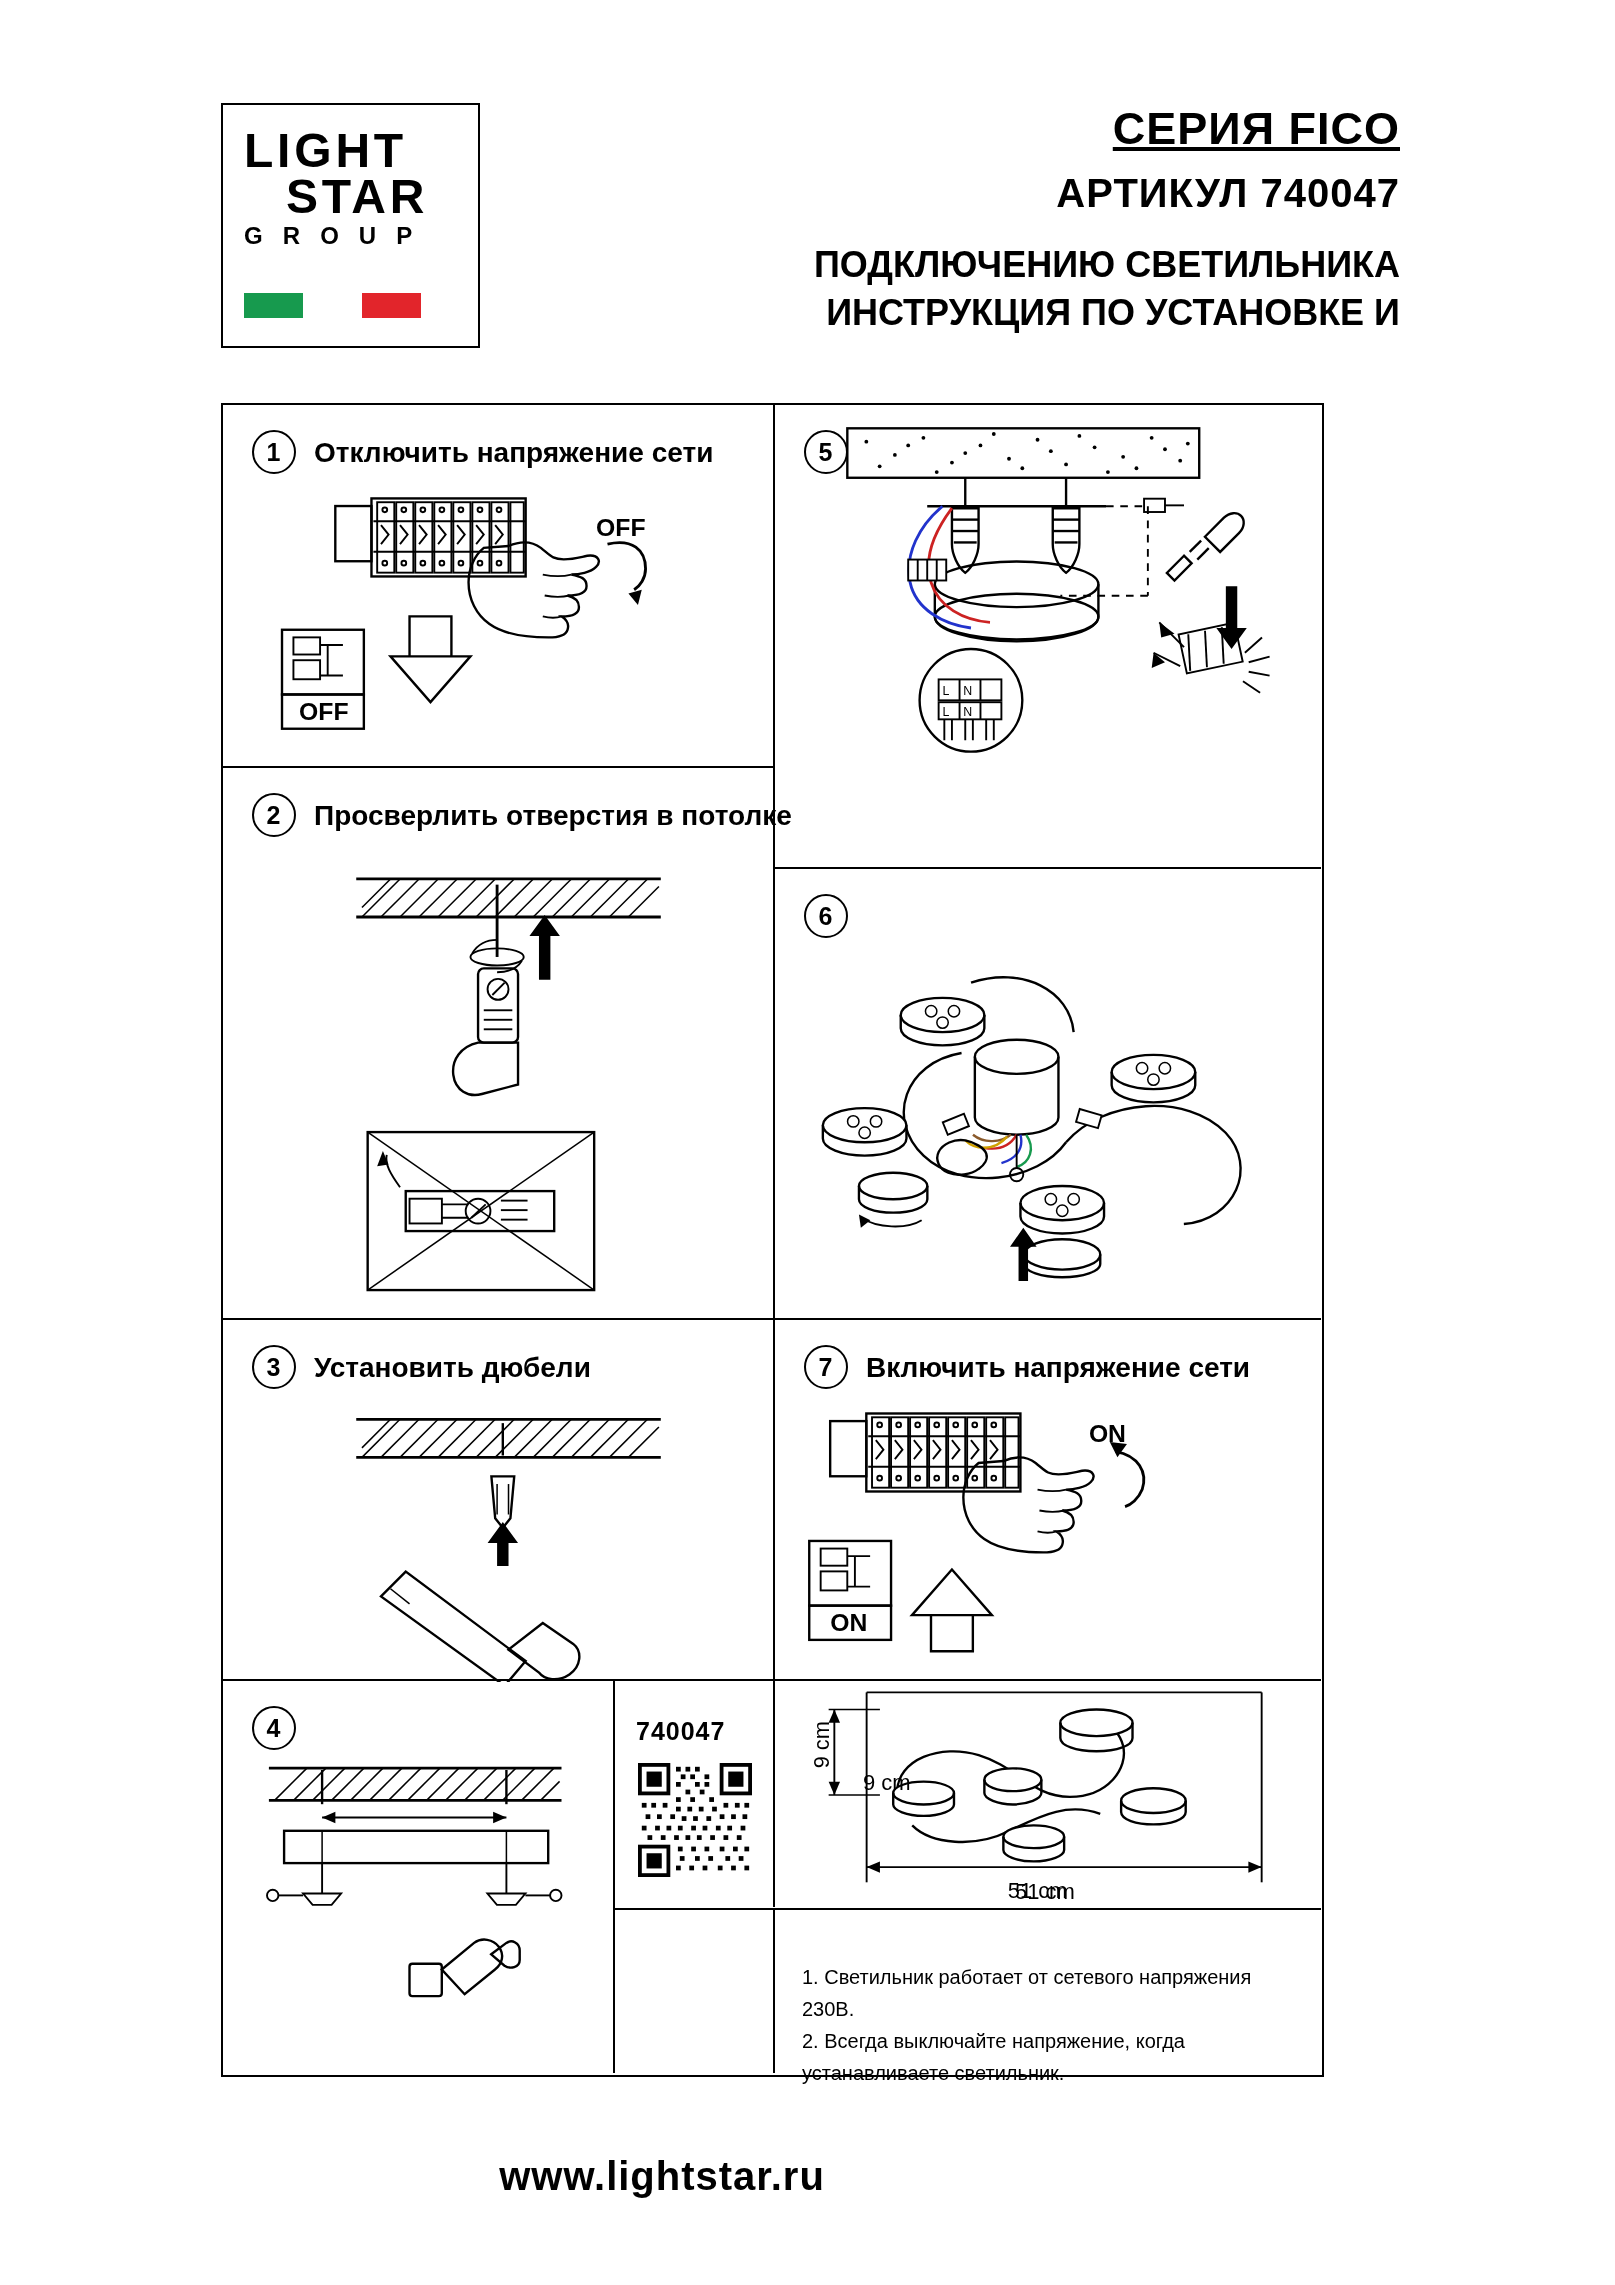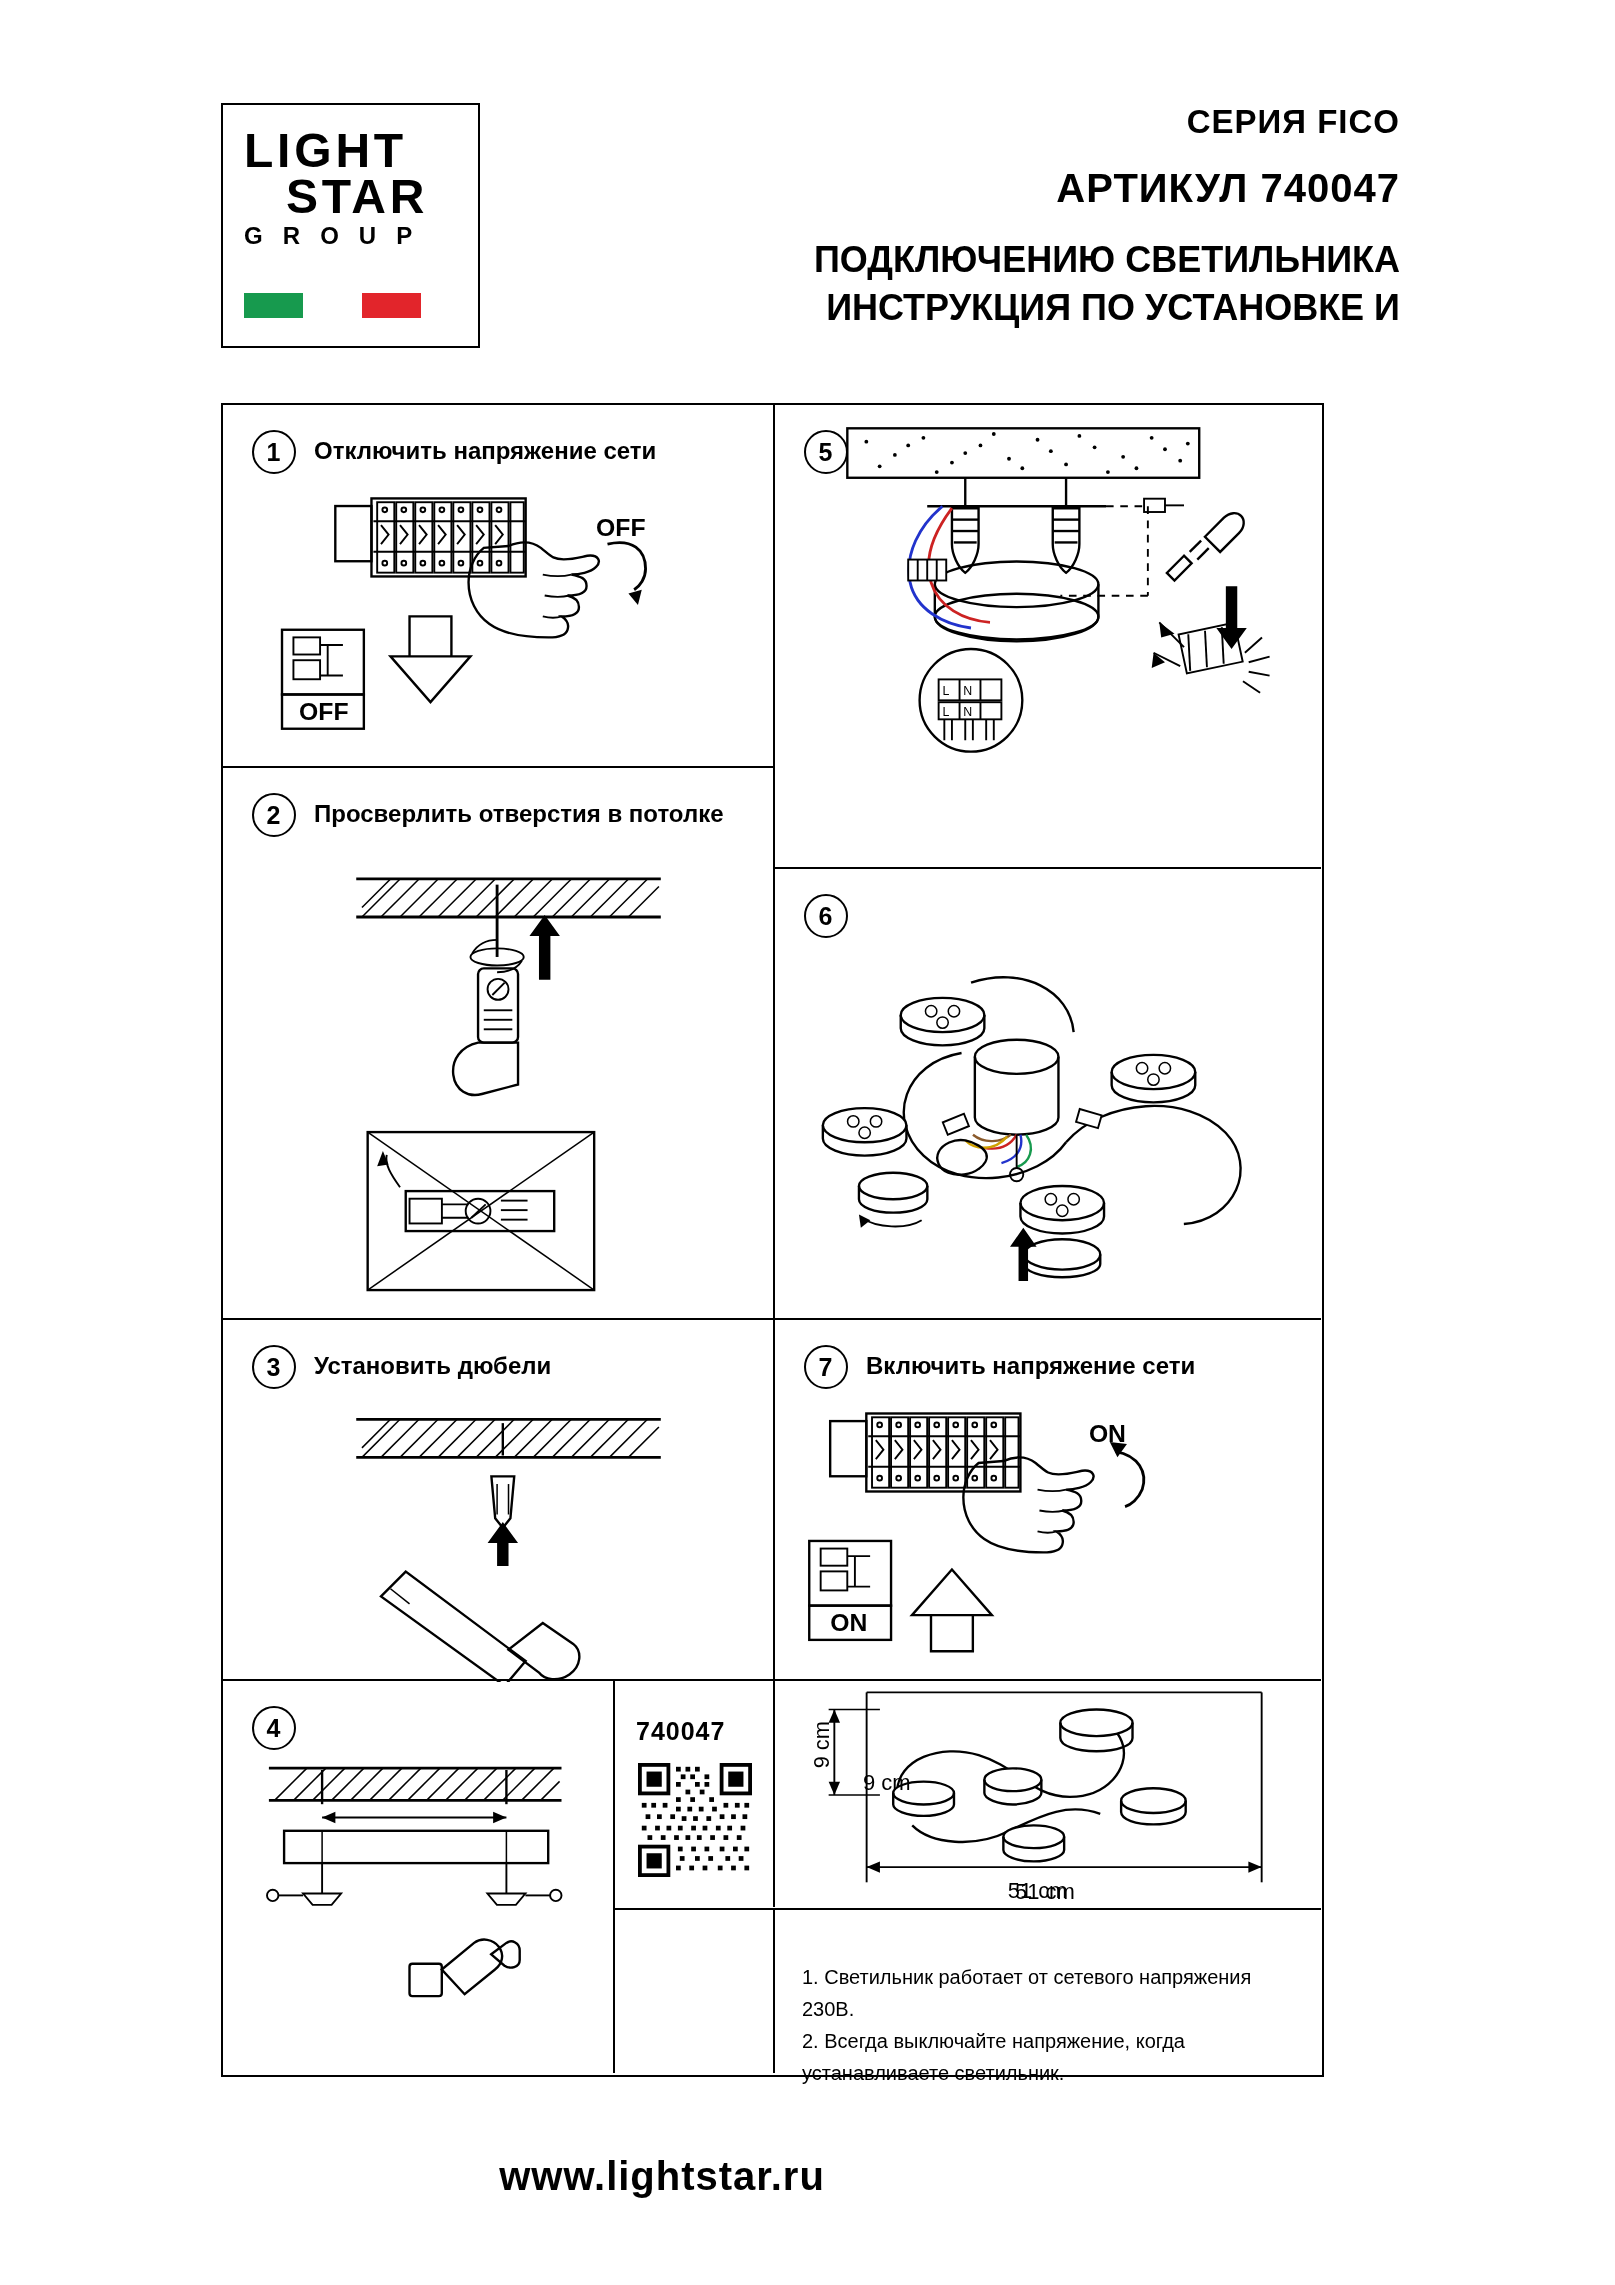--- a/index.html
+++ b/index.html
@@ -65,24 +65,25 @@
   .flag .r { background: #e2252b; }
 
   .header-titles {
     position: absolute;
     left: 247px;
     top: 0;
     width: 932px;
     text-align: right;
   }
   .series-line {
-    font-size: 33px;
+    font-size: 45px;
     font-weight: bold;
     letter-spacing: 1px;
-    margin-bottom: 25px;
+    margin-bottom: 16px;
+    text-decoration: underline;
   }
   .article-line {
     font-size: 40px;
     font-weight: bold;
     letter-spacing: 1px;
     margin-bottom: 25px;
   }
   .instruction-line {
     font-size: 36px;
     font-weight: bold;
@@ -114,21 +115,21 @@
     border-radius: 50%;
     box-sizing: border-box;
     font-size: 25px;
     font-weight: bold;
     display: flex;
     align-items: center;
     justify-content: center;
   }
   .step-title {
     position: absolute;
-    font-size: 24px;
+    font-size: 28px;
     font-weight: bold;
     white-space: nowrap;
   }
 
   .qr-code-label {
     position: absolute;
     font-size: 25px;
     font-weight: bold;
     letter-spacing: 1px;
   }

